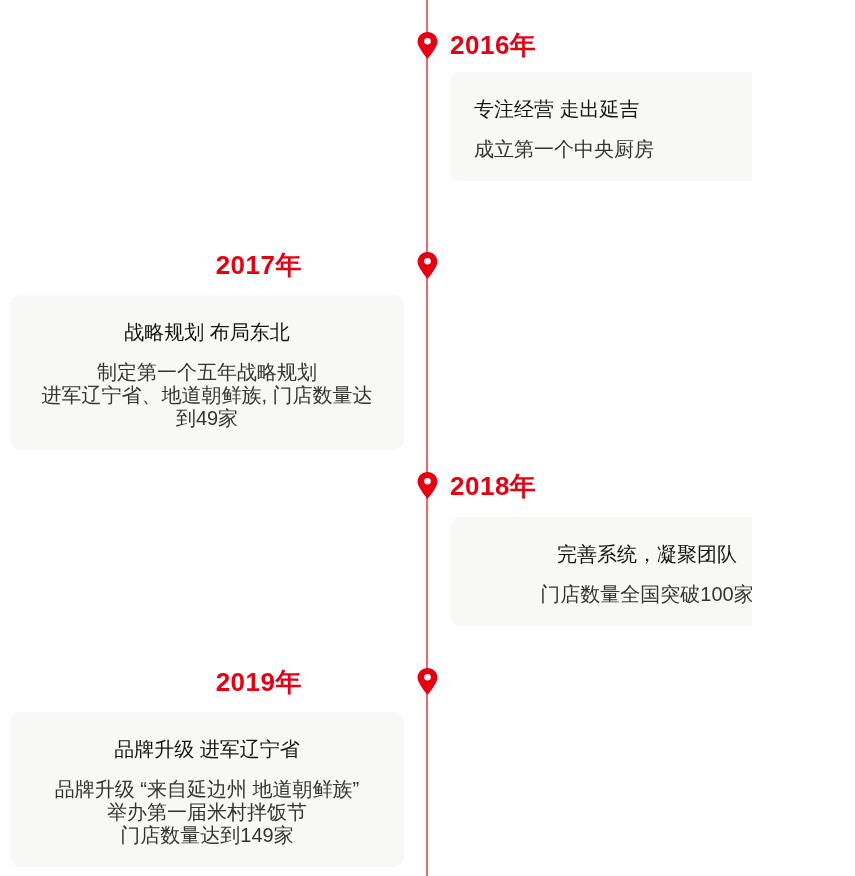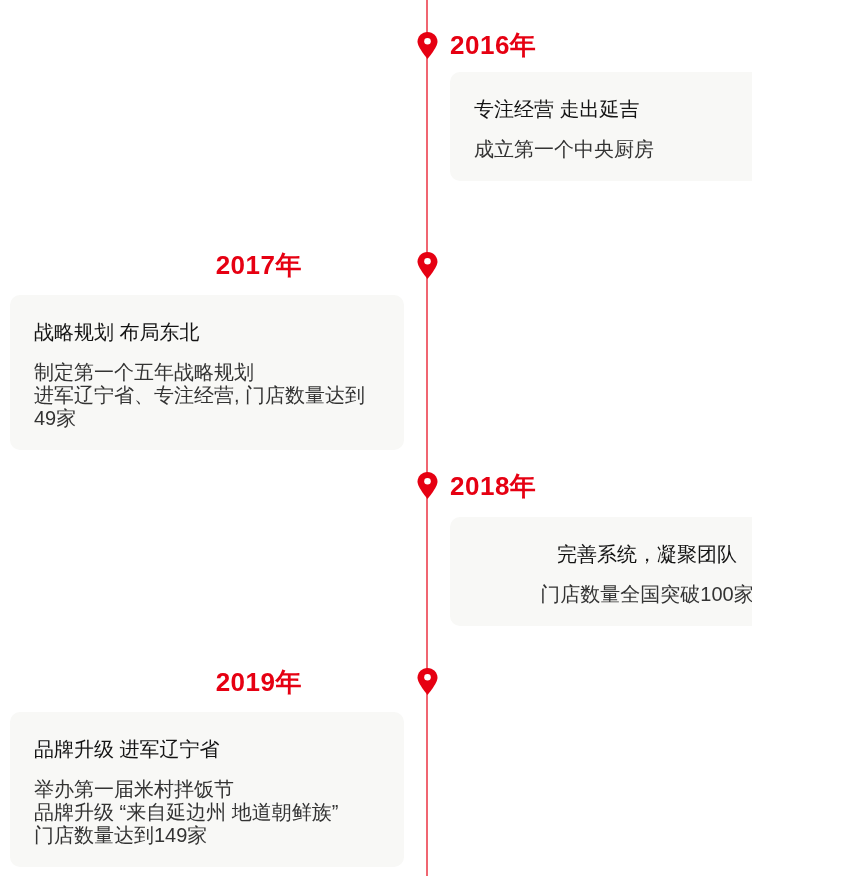--- a/index.html
+++ b/index.html
@@ -47,21 +47,21 @@
     line-height: 26px;
     font-weight: 400;
     color: #141414;
   }
   .card .line {
     margin: 0;
     font-size: 20px;
     line-height: 23px;
     color: #333333;
   }
-  .align-right { text-align: left; }
+  .align-right { text-align: center; }
 
   .pin-0  { left: 417px; top: 32px;  }
   .year-0 { left: 450px; top: 30px;  }
   .card-0 { left: 450px; top: 72px;  }
 
   .pin-1  { left: 417px; top: 252px; }
   .year-1 { right: 450px; top: 250px; }
   .card-1 { left: 10px;  top: 295px; }
 
   .pin-2  { left: 417px; top: 472px; }
@@ -90,38 +90,38 @@
   </div>
 
   <svg class="pin pin-1" viewBox="0 0 20 27">
     <path fill="#E60012" d="M10 0 C4.5 0 0 4.4 0 9.8 C0 15.3 10 27 10 27 C10 27 20 15.3 20 9.8 C20 4.4 15.5 0 10 0 Z"></path>
     <circle cx="10" cy="9.3" r="3.3" fill="#ffffff"></circle>
   </svg>
   <div class="year year-1">2017年</div>
   <div class="card card-1 align-right">
     <h3 class="title">战略规划 布局东北</h3>
     <p class="line">制定第一个五年战略规划</p>
-    <p class="line">进军辽宁省、专注经营, 门店数量达到49家</p>
+    <p class="line">进军辽宁省、地道朝鲜族, 门店数量达到49家</p>
   </div>
 
   <svg class="pin pin-2" viewBox="0 0 20 27">
     <path fill="#E60012" d="M10 0 C4.5 0 0 4.4 0 9.8 C0 15.3 10 27 10 27 C10 27 20 15.3 20 9.8 C20 4.4 15.5 0 10 0 Z"></path>
     <circle cx="10" cy="9.3" r="3.3" fill="#ffffff"></circle>
   </svg>
   <div class="year year-2">2018年</div>
   <div class="card card-2">
     <h3 class="title">完善系统，凝聚团队</h3>
     <p class="line">门店数量全国突破100家</p>
   </div>
 
   <svg class="pin pin-3" viewBox="0 0 20 27">
     <path fill="#E60012" d="M10 0 C4.5 0 0 4.4 0 9.8 C0 15.3 10 27 10 27 C10 27 20 15.3 20 9.8 C20 4.4 15.5 0 10 0 Z"></path>
     <circle cx="10" cy="9.3" r="3.3" fill="#ffffff"></circle>
   </svg>
   <div class="year year-3">2019年</div>
   <div class="card card-3 align-right">
     <h3 class="title">品牌升级 进军辽宁省</h3>
+    <p class="line">品牌升级 “来自延边州 地道朝鲜族”</p>
     <p class="line">举办第一届米村拌饭节</p>
-    <p class="line">品牌升级 “来自延边州 地道朝鲜族”</p>
     <p class="line">门店数量达到149家</p>
   </div>
 
 </div>
 
 </body></html>

